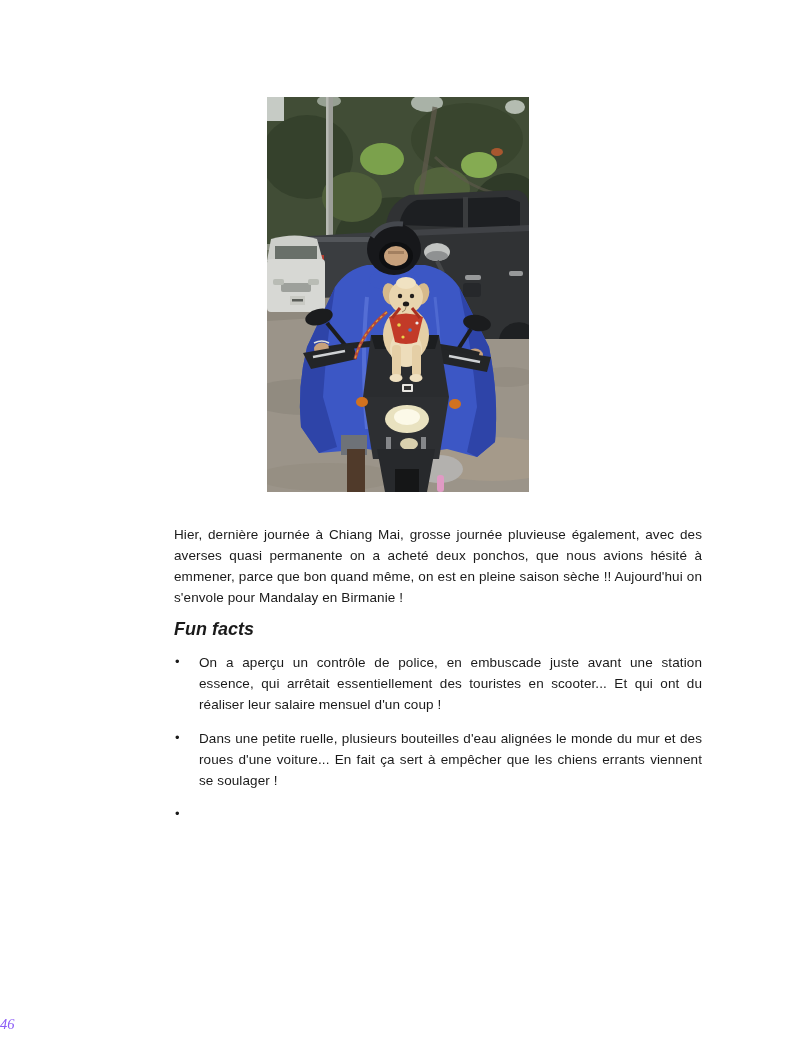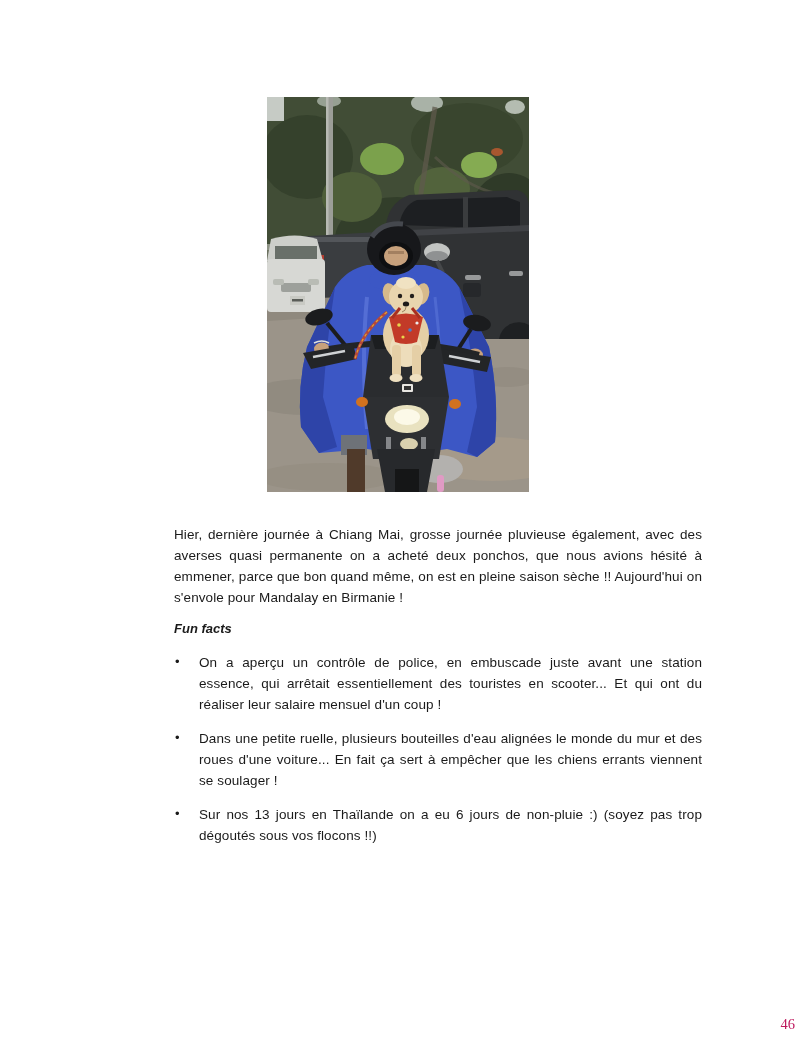--- a/index.html
+++ b/index.html
@@ -28,21 +28,21 @@
     margin-left: 39px;
   }
   .intro {
     font-size: 13.5px;
     line-height: 21px;
     text-align: justify;
     letter-spacing: 0.1px;
   }
   .heading {
     margin-top: 11px;
-    font-size: 13px;
+    font-size: 18px;
     font-weight: bold;
     font-style: italic;
     line-height: 20px;
   }
   ul.bullets {
     list-style: none;
     margin-top: 13px;
   }
   ul.bullets li {
     position: relative;
@@ -55,24 +55,25 @@
   }
   ul.bullets li .marker {
     position: absolute;
     left: 1px; top: -1px;
     font-size: 13px;
   }
   .page-number {
     position: absolute;
     left: 0; right: 0;
     top: 1016px;
-    text-align: right;
+    text-align: left;
     font-family: "Liberation Serif", serif;
     font-size: 14.5px;
-    color: #be185d;
+    color: #8b5cf6;
+    font-style: italic;
   }
 </style>
 </head>
 <body>
 
 <div class="page">
 
   <figure class="photo">
     <svg viewBox="0 0 262 395" xmlns="http://www.w3.org/2000/svg">
 
@@ -234,19 +235,18 @@
       <li>
         <span class="marker">•</span>
         <span>On a aperçu un contrôle de police, en embuscade juste avant une station essence, qui arrêtait essentiellement des touristes en scooter... Et qui ont du réaliser leur salaire mensuel d'un coup !</span>
       </li>
       <li>
         <span class="marker">•</span>
         <span>Dans une petite ruelle, plusieurs bouteilles d'eau alignées le monde du mur et des roues d'une voiture... En fait ça sert à empêcher que les chiens errants viennent se soulager !</span>
       </li>
       <li>
         <span class="marker">•</span>
-        <span>Sur nos 13 jours en Thaïlande on a eu 6 jours de non-pluie :) (soyez pas trop dégoutés sous vos flocons !!)</span>
       </li>
     </ul>
   </main>
 
   <footer class="page-number">46</footer>
 </div>
 
 </body></html>

